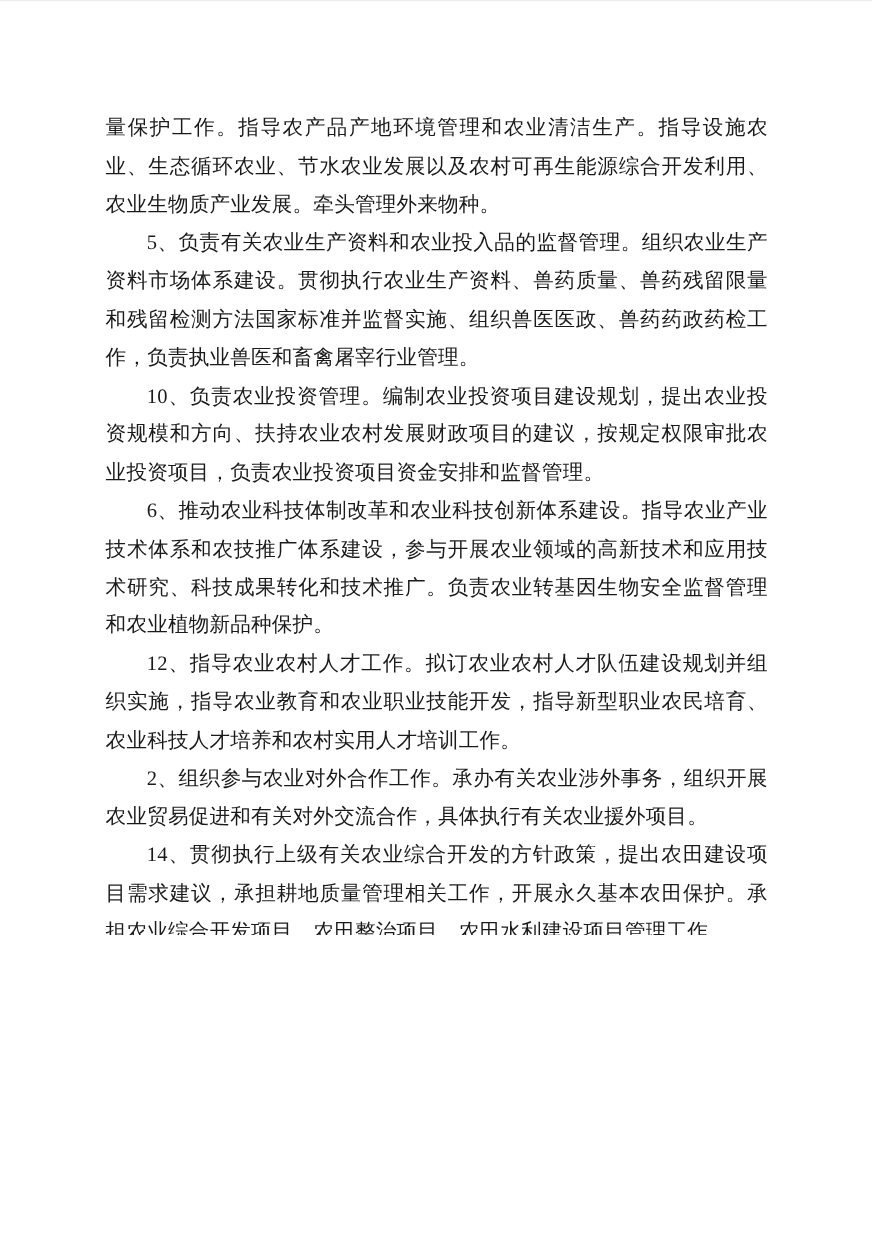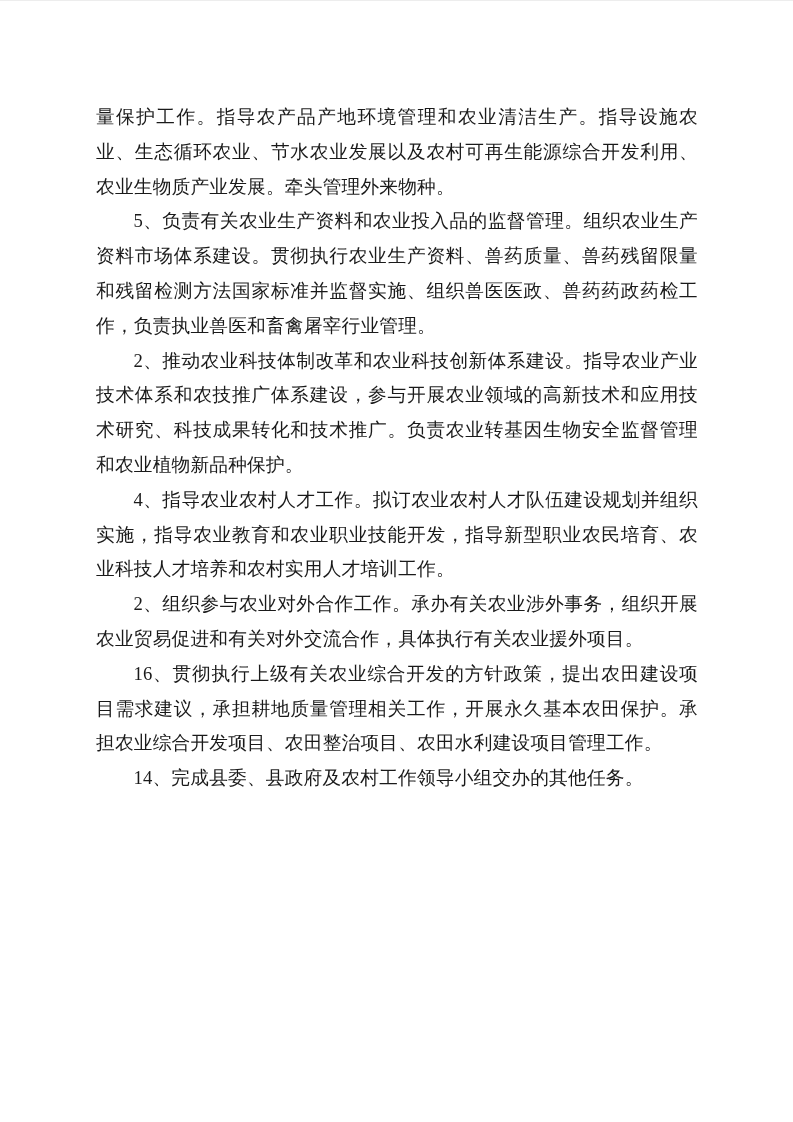--- a/index.html
+++ b/index.html
@@ -36,19 +36,20 @@
     text-indent: 2em;
   }
 </style>
 </head>
 <body>
 
 <div class="page">
   <div class="content">
     <p class="para">量保护工作。指导农产品产地环境管理和农业清洁生产。指导设施农业、生态循环农业、节水农业发展以及农村可再生能源综合开发利用、农业生物质产业发展。牵头管理外来物种。</p>
     <p class="para indent">5、负责有关农业生产资料和农业投入品的监督管理。组织农业生产资料市场体系建设。贯彻执行农业生产资料、兽药质量、兽药残留限量和残留检测方法国家标准并监督实施、组织兽医医政、兽药药政药检工作，负责执业兽医和畜禽屠宰行业管理。</p>
-    <p class="para indent">2、推动农业科技体制改革和农业科技创新体系建设。指导农业产业技术体系和农技推广体系建设，参与开展农业领域的高新技术和应用技术研究、科技成果转化和技术推广。负责农业转基因生物安全监督管理和农业植物新品种保护。</p>
-    <p class="para indent">4、指导农业农村人才工作。拟订农业农村人才队伍建设规划并组织实施，指导农业教育和农业职业技能开发，指导新型职业农民培育、农业科技人才培养和农村实用人才培训工作。</p>
+    <p class="para indent">10、负责农业投资管理。编制农业投资项目建设规划，提出农业投资规模和方向、扶持农业农村发展财政项目的建议，按规定权限审批农业投资项目，负责农业投资项目资金安排和监督管理。</p>
+    <p class="para indent">6、推动农业科技体制改革和农业科技创新体系建设。指导农业产业技术体系和农技推广体系建设，参与开展农业领域的高新技术和应用技术研究、科技成果转化和技术推广。负责农业转基因生物安全监督管理和农业植物新品种保护。</p>
+    <p class="para indent">12、指导农业农村人才工作。拟订农业农村人才队伍建设规划并组织实施，指导农业教育和农业职业技能开发，指导新型职业农民培育、农业科技人才培养和农村实用人才培训工作。</p>
     <p class="para indent">2、组织参与农业对外合作工作。承办有关农业涉外事务，组织开展农业贸易促进和有关对外交流合作，具体执行有关农业援外项目。</p>
-    <p class="para indent">16、贯彻执行上级有关农业综合开发的方针政策，提出农田建设项目需求建议，承担耕地质量管理相关工作，开展永久基本农田保护。承担农业综合开发项目、农田整治项目、农田水利建设项目管理工作。</p>
+    <p class="para indent">14、贯彻执行上级有关农业综合开发的方针政策，提出农田建设项目需求建议，承担耕地质量管理相关工作，开展永久基本农田保护。承担农业综合开发项目、农田整治项目、农田水利建设项目管理工作。</p>
     <p class="para indent">14、完成县委、县政府及农村工作领导小组交办的其他任务。</p>
   </div>
 </div>
 
 </body></html>

